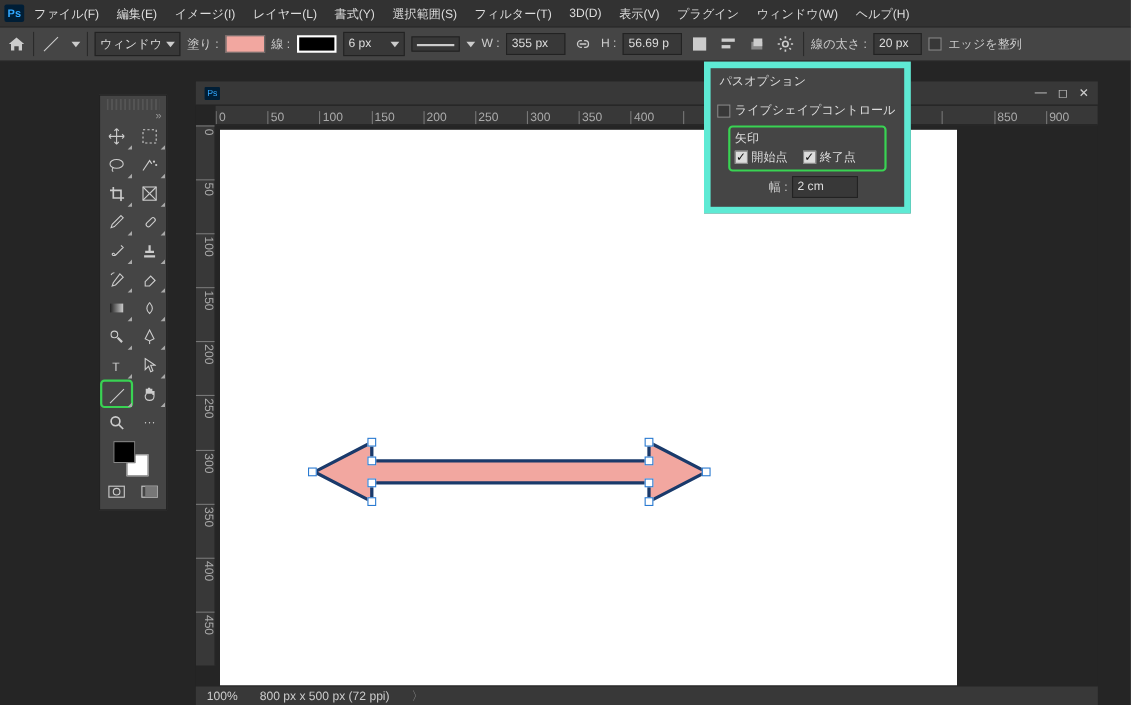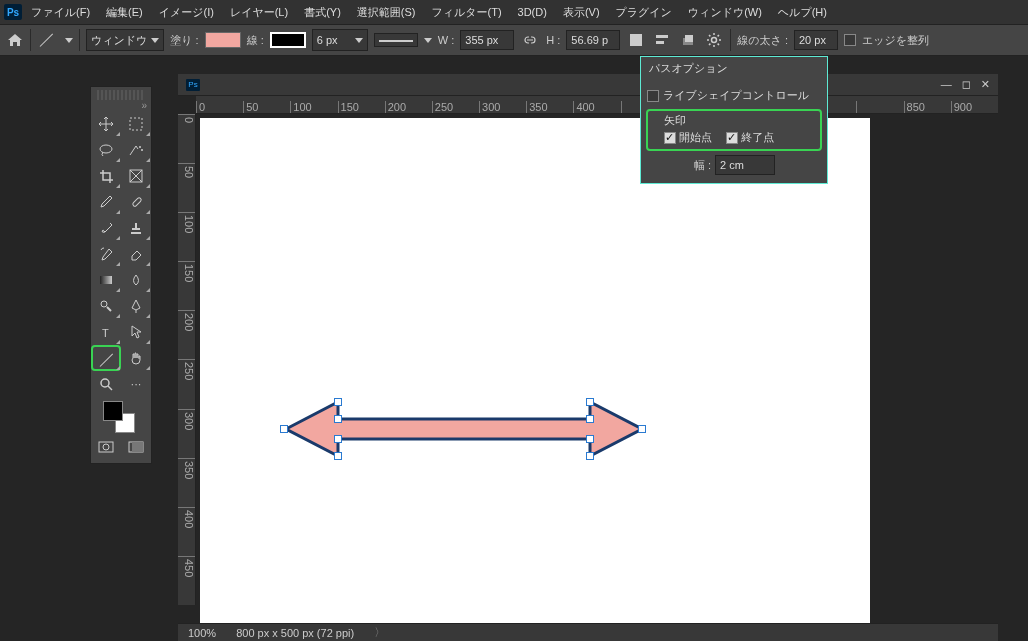--- a/index.html
+++ b/index.html
@@ -41,28 +41,28 @@
 .win-btns { margin-left: auto; display: flex; gap: 10px; color: #ccc; }
 .rulers-canvas { flex: 1; position: relative; background: #252525; overflow: hidden; }
 .ruler-h { position: absolute; left: 18px; right: 0; top: 0; height: 18px; background: #383838; border-bottom: 1px solid #222; display: flex; align-items: flex-end; overflow: hidden; font-size: 8px; color: #aaa; }
 .ruler-h span { display: inline-block; width: 50px; border-left: 1px solid #777; padding-left: 2px; height: 12px; }
 .ruler-v { position: absolute; left: 0; top: 18px; bottom: 18px; width: 18px; background: #383838; border-right: 1px solid #222; display: flex; flex-direction: column; font-size: 8px; color: #aaa; }
 .ruler-v span { height: 50px; border-top: 1px solid #777; writing-mode: vertical-rl; padding-top: 2px; }
 .canvas { position: absolute; left: 22px; top: 22px; width: 670px; height: 510px; background: #fff; }
 .arrow-shape { position: absolute; left: 84px; top: 280px; }
 .handle { width: 8px; height: 8px; background: #fff; border: 1px solid #2a7ad1; position: absolute; }
 .statusbar { height: 18px; background: #383838; border-top: 1px solid #222; display: flex; align-items: center; gap: 20px; padding: 0 10px; font-size: 10px; color: #ccc; }
-.path-panel { position: absolute; left: 640px; top: 0; width: 188px; background: #454545; border: 1px solid #5eead4; z-index: 50; padding-bottom: 6px; }
+.path-panel { position: absolute; left: 640px; top: 0; width: 188px; background: #454545; border: 6px solid #5eead4; z-index: 50; padding-bottom: 6px; }
 .path-panel-title { padding: 4px 8px; color: #ddd; }
 .panel-row { display: flex; align-items: center; padding: 2px 6px; gap: 4px; }
 .panel-row .rlbl { flex: 0 0 auto; text-align: right; color: #ccc; min-width: 54px; }
 .panel-preview { width: 28px; height: 24px; background: #333; border: 1px solid #222; margin: 2px 6px; float: left; }
 .panel-body { overflow: hidden; }
 .color-chip { width: 16px; height: 14px; background: #1f7fff; border: 1px solid #222; display: inline-block; vertical-align: middle; }
-.arrow-section { margin: 4px 5px 2px; border: 2px solid #39d353; border-radius: 4px; padding: 2px 16px 4px; }
+.arrow-section { margin: 4px 16px 2px; border: 2px solid #39d353; border-radius: 4px; padding: 2px 4px 4px; }
 .arrow-row { display: flex; gap: 14px; margin-top: 2px; }
 svg { display: block; }
 .caret { width: 0; height: 0; border-left: 4px solid transparent; border-right: 4px solid transparent; border-top: 5px solid #ccc; display: inline-block; }
 </style>
 </head>
 <body>
 
 <div class="menubar">
   <div class="ps-logo">Ps</div>
   <div class="menu-item">ファイル(F)</div>

